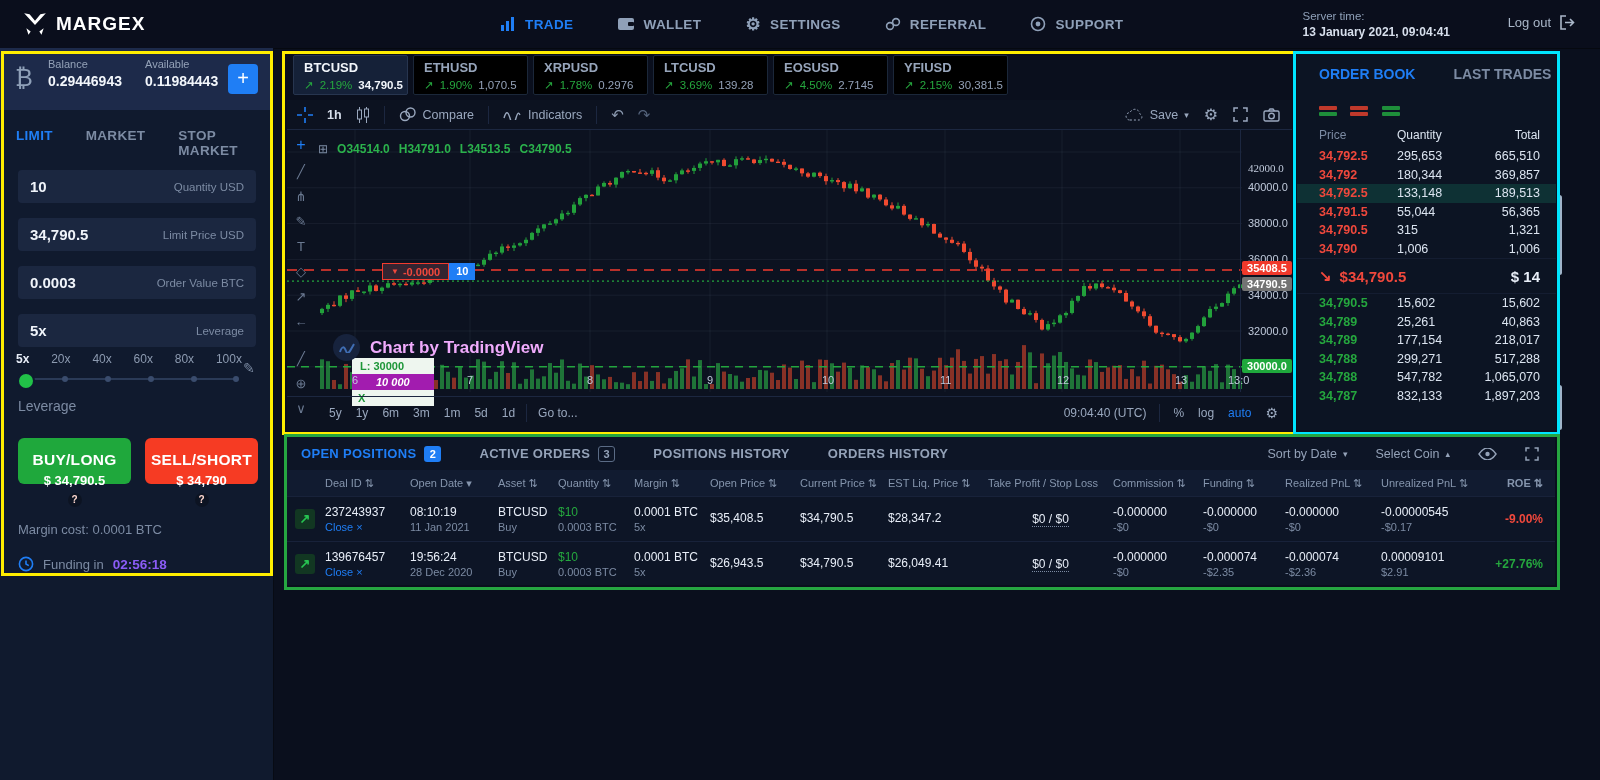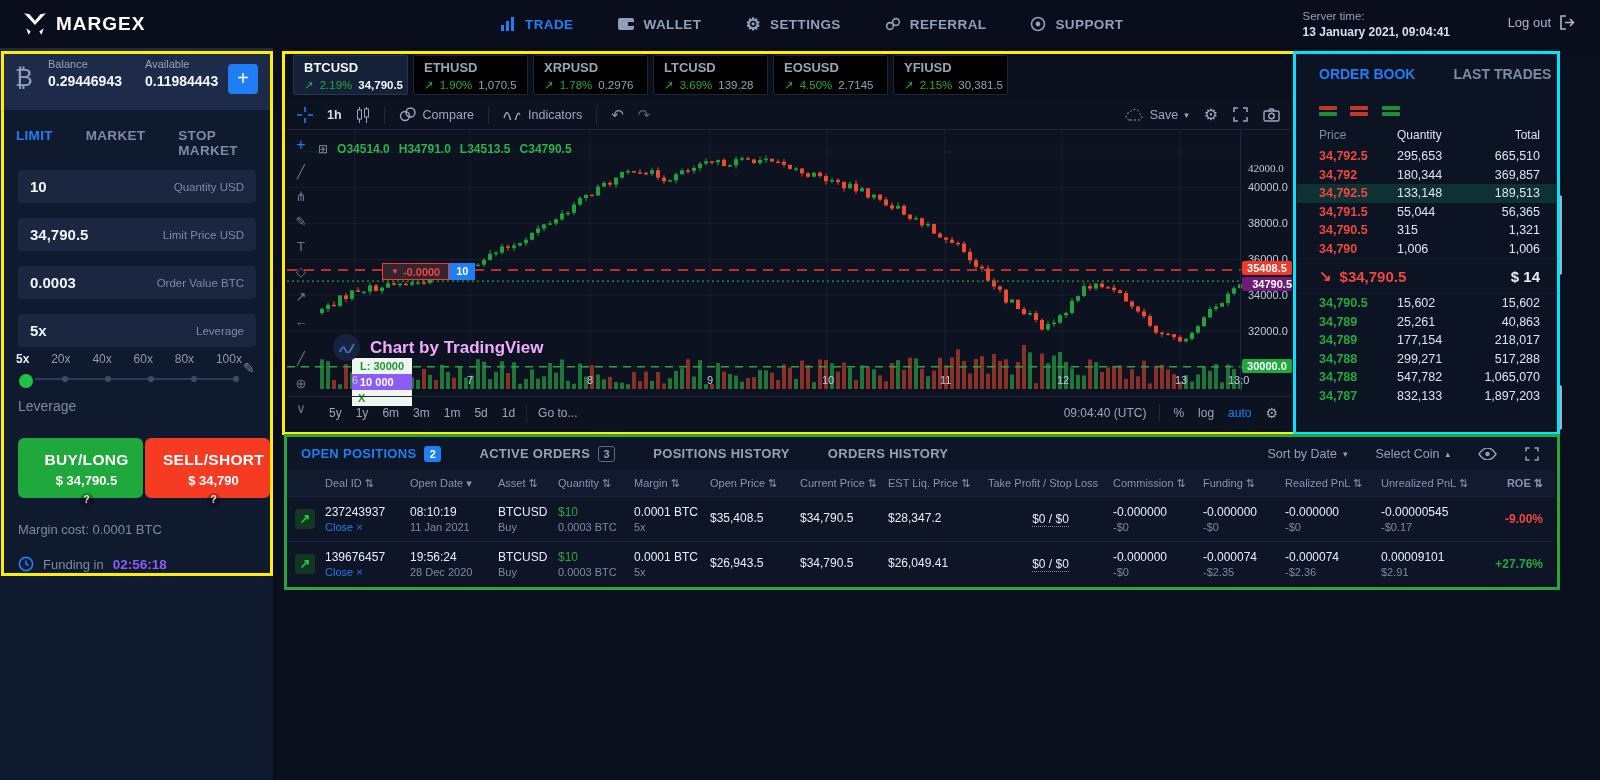--- a/index.html
+++ b/index.html
@@ -28,21 +28,21 @@
   .plusbtn{position:absolute;left:228px;top:16px;width:30px;height:30px;background:#1f7ef5;color:#fff;border-radius:4px;font-size:20px;line-height:28px;text-align:center;cursor:pointer;}
   .otab{font-size:13.5px;font-weight:bold;letter-spacing:.3px;cursor:pointer;}
   .field{position:absolute;left:18px;width:238px;height:33px;background:#1b2740;border-radius:4px;display:flex;align-items:center;justify-content:space-between;padding:0 12px;box-sizing:border-box;cursor:text;}
   .field .fv{font-size:15px;color:#f0f4fa;font-weight:bold;}
   .field .fl{font-size:11.5px;color:#7c8ba3;}
   .marks{position:absolute;left:16px;top:304px;width:226px;display:flex;justify-content:space-between;font-size:12px;color:#8c9ab0;}
   .marks .cur{color:#e8eef8;font-weight:bold;}
   .track{position:absolute;left:20px;top:330px;width:218px;height:2px;background:#2a3a57;}
   .tdot{position:absolute;top:-2px;width:6px;height:6px;border-radius:50%;background:#3a4c6d;}
   .knob{position:absolute;left:-3px;top:-6px;width:14px;height:14px;border-radius:50%;background:#21c148;border:2px solid #0f1a30;cursor:grab;}
-  .bigbtn{position:absolute;top:390px;width:113px;height:60px;border-radius:6px;text-align:center;color:#fff;cursor:pointer;padding-left:12px;}
+  .bigbtn{position:absolute;top:390px;width:113px;height:46px;border-radius:6px;text-align:center;color:#fff;cursor:pointer;}
   .bigbtn .t1{font-size:15.5px;font-weight:bold;margin-top:13px;letter-spacing:.3px;}
   .bigbtn .t2{font-size:13px;font-weight:bold;margin-top:4px;display:flex;justify-content:center;gap:5px;align-items:center;flex-direction:column;}
   .qmark{display:inline-block;width:14px;height:14px;border-radius:50%;background:rgba(0,0,0,.25);font-size:10px;line-height:14px;text-align:center;color:#ffd9d0;}
   
   .ticker{position:absolute;top:7px;width:115px;height:40px;border:1px solid #1b2739;background:#000000;border-radius:2px;padding:4px 0 0 10px;box-sizing:border-box;cursor:pointer;}
   .ticker.active{background:#152138;border-color:#27354f;}
   .tk-sym{font-size:13px;font-weight:bold;color:#97a5bb;}
   .ticker.active .tk-sym{color:#f2f6fb;}
   .tk-row{display:flex;gap:6px;font-size:11.5px;margin-top:3px;align-items:center;}
   .tk-price{color:#93a1b7;}
@@ -61,21 +61,21 @@
   .cfooter span{margin:0 7px;cursor:pointer;}
   .ohlc{position:absolute;left:318px;top:142px;font-size:12px;color:#2bb24c;display:flex;gap:9px;font-weight:bold;}
   .wm{position:absolute;left:333px;top:334px;display:flex;align-items:center;gap:10px;}
   .wm-circ{width:27px;height:27px;border-radius:50%;background:#17233d;display:flex;align-items:center;justify-content:center;}
   .wm-txt{font-size:17px;font-weight:bold;color:#f0abfc;}
   .oline-label{position:absolute;left:382px;top:263px;display:flex;height:17px;font-size:11px;font-weight:bold;}
   .oline-main{background:#342431;border:1px solid #f23b2e;color:#f0483c;padding:1px 8px;display:flex;gap:4px;align-items:center;}
   .oline-qty{background:#1f7ef5;color:#fff;padding:1px 7px;line-height:15px;}
   .lline-label{position:absolute;left:352px;top:358px;display:flex;height:16px;font-size:11px;font-weight:bold;flex-direction:column;}
   .lline-a{background:#eef6ef;color:#1d9638;padding:1px 8px;line-height:14px;}
-  .lline-b{background:#8b5cf6;color:#fff;padding:1px 8px;line-height:14px;}
+  .lline-b{background:#a21caf;color:#fff;padding:1px 24px;line-height:14px;font-style:italic;}
   .lline-x{background:#eef6ef;color:#1d9638;padding:1px 6px;line-height:14px;}
   
   .obook{position:absolute;left:1297px;top:52px;width:259px;height:378px;background:#0c1423;overflow:hidden;}
   .ob-row{display:flex;height:18.5px;align-items:center;font-size:12.5px;padding:0 16px 0 22px;}
   .ob-p{width:78px;font-weight:bold;}
   .ob-q{width:85px;color:#dbe4f0;}
   .ob-t{flex:1;text-align:right;color:#dbe4f0;}
   .ob-mid{display:flex;align-items:center;height:34px;padding:0 16px 0 22px;font-size:15px;font-weight:bold;border-top:1px solid #141d31;border-bottom:1px solid #141d31;}
   .tgl{width:18px;height:13px;display:inline-flex;flex-direction:column;gap:2px;margin-right:9px;cursor:pointer;}
   .tgl i{display:block;height:4px;border-radius:1px;}
@@ -869,21 +869,21 @@
   </div>
 
   <div class="paxis">
     <span class="ptick" style="top:32px;font-family:Liberation Serif, serif;">42000.0</span>
     <span class="ptick" style="top:51px;">40000.0</span>
     <span class="ptick" style="top:87px;">38000.0</span>
     <span class="ptick" style="top:123px;">36000.0</span>
     <span class="ptick" style="top:159px;">34000.0</span>
     <span class="ptick" style="top:195px;">32000.0</span>
     <span class="ptag" style="top:131px;background:#f0392b;">35408.5</span>
-    <span class="ptag" style="top:147px;background:#701a75;text-align:right;">34790.5</span>
+    <span class="ptag" style="top:147px;background:#737373;">34790.5</span>
     <span class="ptag" style="top:229px;background:#1fa83c;">30000.0</span>
   </div>
 
   <span class="ttick" style="left:352px;">6</span>
   <span class="ttick" style="left:467px;">7</span>
   <span class="ttick" style="left:587px;">8</span>
   <span class="ttick" style="left:707px;">9</span>
   <span class="ttick" style="left:822px;">10</span>
   <span class="ttick" style="left:940px;">11</span>
   <span class="ttick" style="left:1057px;">12</span>

